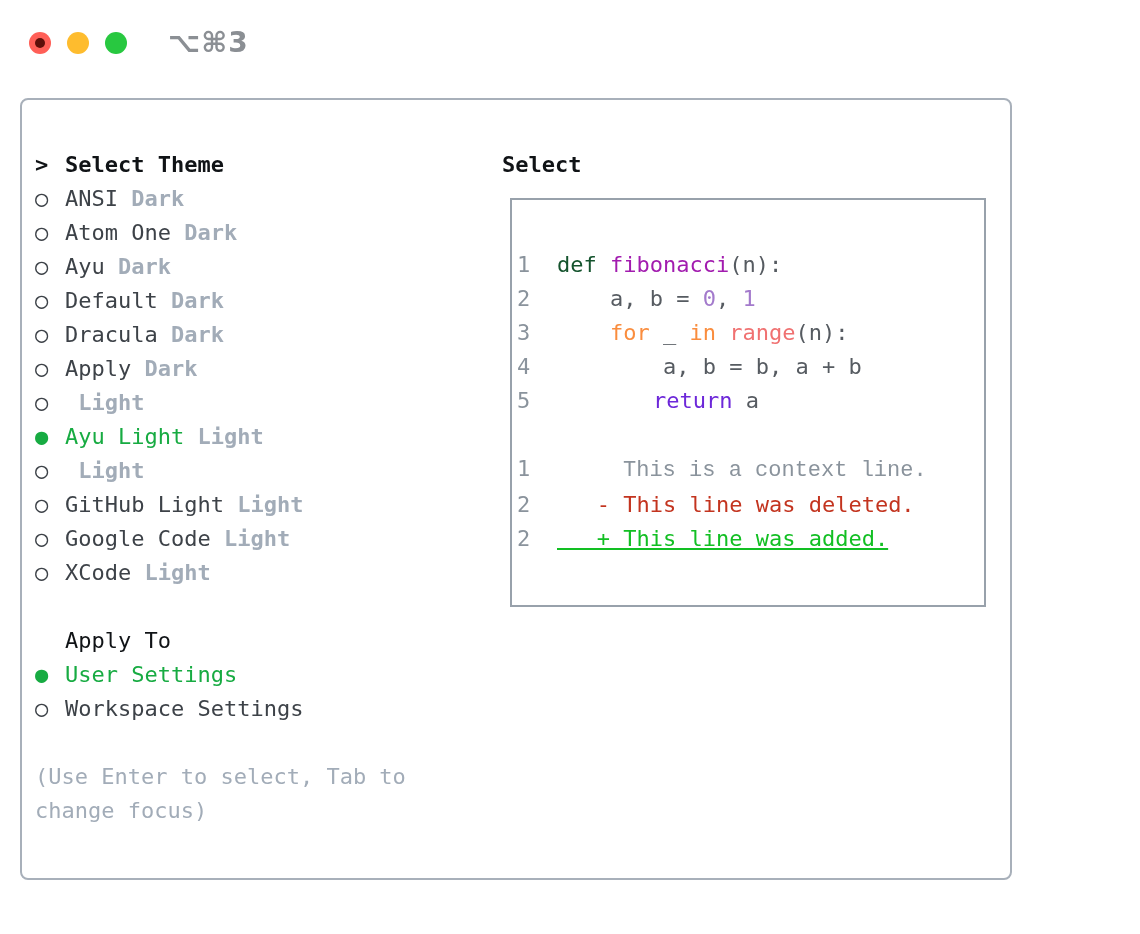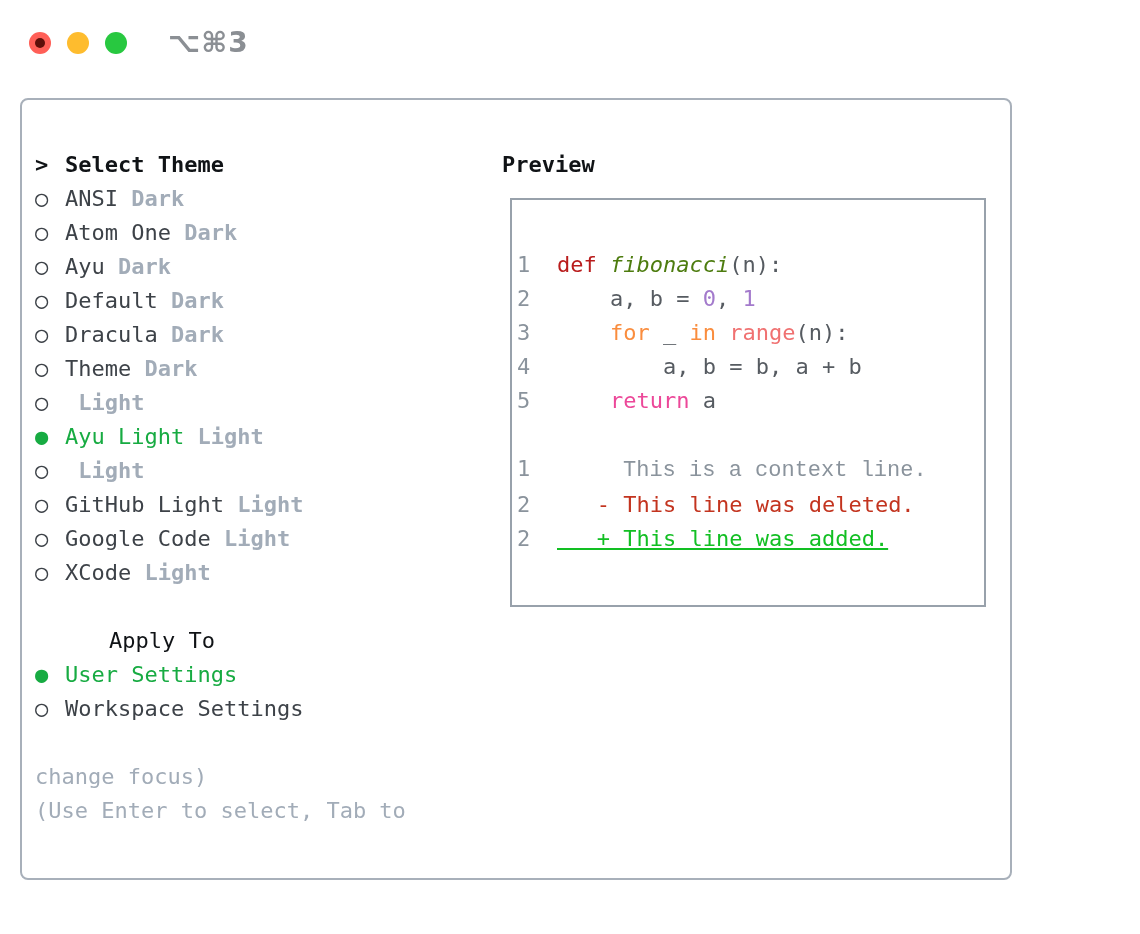--- a/index.html
+++ b/index.html
@@ -28,21 +28,21 @@
     border:2px solid var(--panel-border);border-radius:8px;background:#fff;}
 
   .left-col{position:absolute;left:13px;top:48px;font-size:22px;line-height:34px;}
   .row{display:flex;white-space:pre;}
   .marker{width:30px;flex:none;color:var(--name-dark);}
   .row.header .marker{color:var(--header-black);font-weight:700;}
   .row.header .label{color:var(--header-black);font-weight:700;}
   .tname{color:var(--name-dark);}
   .tvariant{color:var(--variant-gray);font-weight:bold;}
   .row.selected .tname, .row.selected .marker{color:var(--selected-green);}
-  .row.apply-header .label{color:var(--header-black);margin-left:44px;}
+  .row.apply-header .label{color:var(--header-black);}
   .hint{color:var(--hint-gray);white-space:pre;}
   .spacer{height:34px;}
 
   .preview-label{position:absolute;left:480px;top:48px;font-size:22px;line-height:34px;
     font-weight:700;color:var(--header-black);white-space:pre;}
   .preview-box{position:absolute;left:488px;top:98px;width:476px;height:409px;box-sizing:border-box;
     border:2px solid var(--box-border);background:#fff;}
   .code{position:absolute;left:5px;top:48px;font-size:22px;line-height:34px;}
   .code-line{display:flex;white-space:pre;}
   .ln{width:40px;flex:none;color:var(--lineno);}
@@ -65,51 +65,51 @@
       <div class="row header">
         <span class="marker">&gt;</span>
         <span class="label">Select Theme</span>
       </div>
       <div id="theme-items">
           <div class="row"><span class="marker">○</span><span class="tname">ANSI</span><span class="tvariant"> Dark</span></div>
           <div class="row"><span class="marker">○</span><span class="tname">Atom One</span><span class="tvariant"> Dark</span></div>
           <div class="row"><span class="marker">○</span><span class="tname">Ayu</span><span class="tvariant"> Dark</span></div>
           <div class="row"><span class="marker">○</span><span class="tname">Default</span><span class="tvariant"> Dark</span></div>
           <div class="row"><span class="marker">○</span><span class="tname">Dracula</span><span class="tvariant"> Dark</span></div>
-          <div class="row"><span class="marker">○</span><span class="tname">Theme</span><span class="tvariant"> Dark</span></div>
+          <div class="row"><span class="marker">○</span><span class="tname">Apply</span><span class="tvariant"> Dark</span></div>
           <div class="row"><span class="marker">○</span><span class="tvariant"> Light</span></div>
           <div class="row selected"><span class="marker">●</span><span class="tname">Ayu Light</span><span class="tvariant"> Light</span></div>
           <div class="row"><span class="marker">○</span><span class="tvariant"> Light</span></div>
           <div class="row"><span class="marker">○</span><span class="tname">GitHub Light</span><span class="tvariant"> Light</span></div>
           <div class="row"><span class="marker">○</span><span class="tname">Google Code</span><span class="tvariant"> Light</span></div>
           <div class="row"><span class="marker">○</span><span class="tname">XCode</span><span class="tvariant"> Light</span></div>
         </div>
       <div class="spacer"></div>
       <div class="row apply-header">
         <span class="marker"> </span>
         <span class="label">Apply To</span>
       </div>
       <div id="apply-items">
           <div class="row selected"><span class="marker">●</span><span class="tname">User Settings</span></div>
           <div class="row"><span class="marker">○</span><span class="tname">Workspace Settings</span></div>
         </div>
       <div class="spacer"></div>
+      <div class="hint">(Use Enter to select, Tab to</div>
       <div class="hint">change focus)</div>
-      <div class="hint">(Use Enter to select, Tab to</div>
     </div>
 
-    <div class="preview-label">Preview</div>
+    <div class="preview-label">Select</div>
 
     <div class="preview-box">
       <div class="code" id="code-lines">
-          <div class="code-line"><span class="ln">1</span><span class="code-content"><span style="color: #b91c1c;">def</span><span style="color: rgb(86, 91, 97);"> </span><span style="color: #4d7c0f; font-style: italic;">fibonacci</span><span style="color: rgb(86, 91, 97);">(n):</span></span></div>
+          <div class="code-line"><span class="ln">1</span><span class="code-content"><span style="color: #14532d;">def</span><span style="color: rgb(86, 91, 97);"> </span><span style="color: #a21caf;">fibonacci</span><span style="color: rgb(86, 91, 97);">(n):</span></span></div>
           <div class="code-line"><span class="ln">2</span><span class="code-content"><span style="color: rgb(86, 91, 97);">    a, b = </span><span style="color: rgb(163, 122, 204);">0</span><span style="color: rgb(86, 91, 97);">, </span><span style="color: rgb(163, 122, 204);">1</span></span></div>
           <div class="code-line"><span class="ln">3</span><span class="code-content"><span style="color: rgb(86, 91, 97);">    </span><span style="color: rgb(250, 141, 62);">for</span><span style="color: rgb(86, 91, 97);"> _ </span><span style="color: rgb(250, 141, 62);">in</span><span style="color: rgb(86, 91, 97);"> </span><span style="color: rgb(240, 113, 113);">range</span><span style="color: rgb(86, 91, 97);">(n):</span></span></div>
           <div class="code-line"><span class="ln">4</span><span class="code-content"><span style="color: rgb(86, 91, 97);">        a, b = b, a + b</span></span></div>
-          <div class="code-line"><span class="ln">5</span><span class="code-content"><span style="color: rgb(86, 91, 97);">    </span><span style="color: #ec4899;">return</span><span style="color: rgb(86, 91, 97);"> a</span></span></div>
+          <div class="code-line"><span class="ln">5</span><span class="code-content"><span style="color: rgb(86, 91, 97);">    </span><span style="color: #6d28d9; margin-left: 43px;">return</span><span style="color: rgb(86, 91, 97);"> a</span></span></div>
           <div class="code-line"><span class="ln"></span><span class="code-content"> </span></div>
           <div class="code-line"><span class="ln">1</span><span class="code-content"><span style="color: rgb(138, 147, 156); font-family: Liberation Mono, monospace;">     This is a context line.</span></span></div>
           <div class="code-line"><span class="ln">2</span><span class="code-content"><span style="color: rgb(195, 52, 31);">   - This line was deleted.</span></span></div>
           <div class="code-line"><span class="ln">2</span><span class="code-content"><span style="color: rgb(18, 191, 35); text-decoration: underline;">   + This line was added.</span></span></div>
         </div>
     </div>
 
   </div>
 </div>
 

